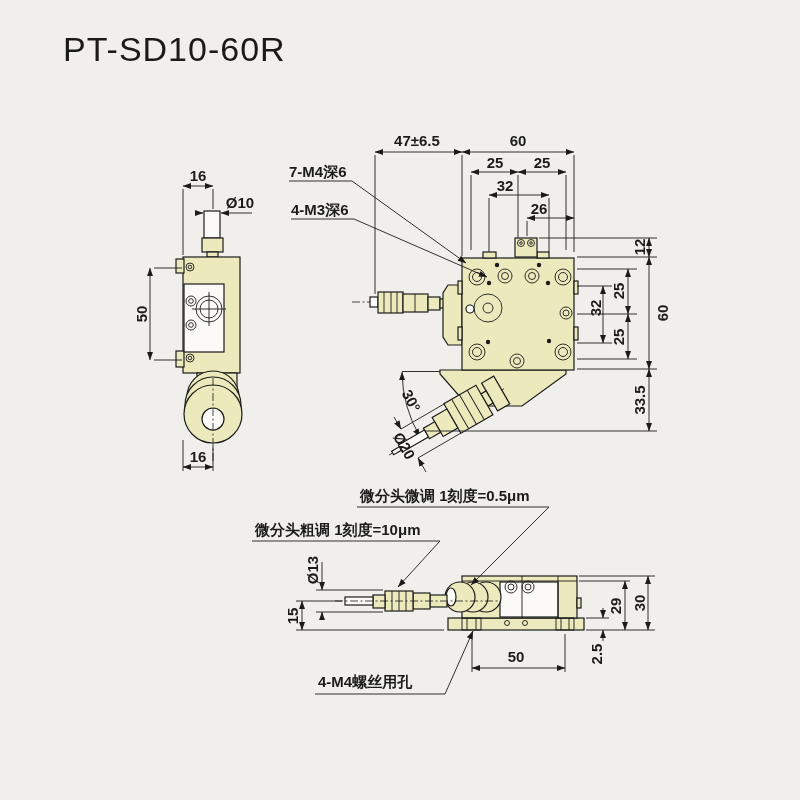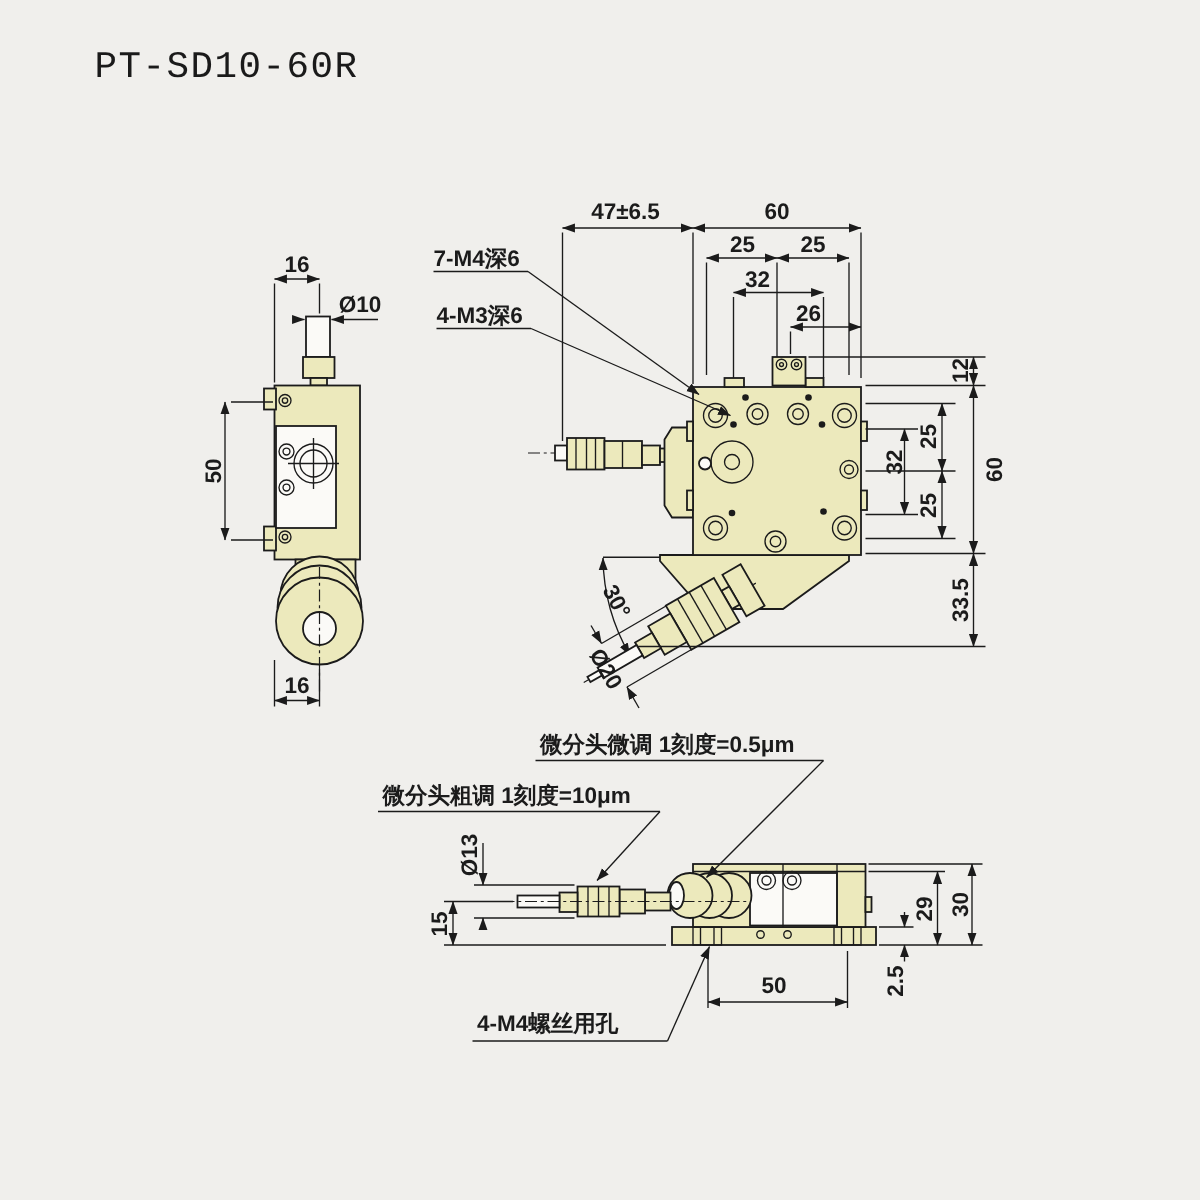--- a/index.html
+++ b/index.html
@@ -5,22 +5,22 @@
   html,body{margin:0;padding:0;}
   body{
     width:800px;height:800px;
     background:#f0efec;
     font-family:"Liberation Sans", sans-serif;
     position:relative;
     overflow:hidden;
   }
   .title{
     position:absolute;left:63px;top:30px;
-    font-family:Liberation Mono, monospace;
-    font-size:25px;color:#1a1a1a;letter-spacing:1px;
+    font-family:Liberation Sans, sans-serif;
+    font-size:34px;color:#1a1a1a;letter-spacing:1px;
     white-space:nowrap;
   }
   svg{position:absolute;left:0;top:0;}
   svg text{
     font-family:"Liberation Sans", sans-serif;
     font-weight:bold;
     font-size:15px;
     fill:#1b1b1b;
   }
   svg text.cjk{font-size:15px;}

